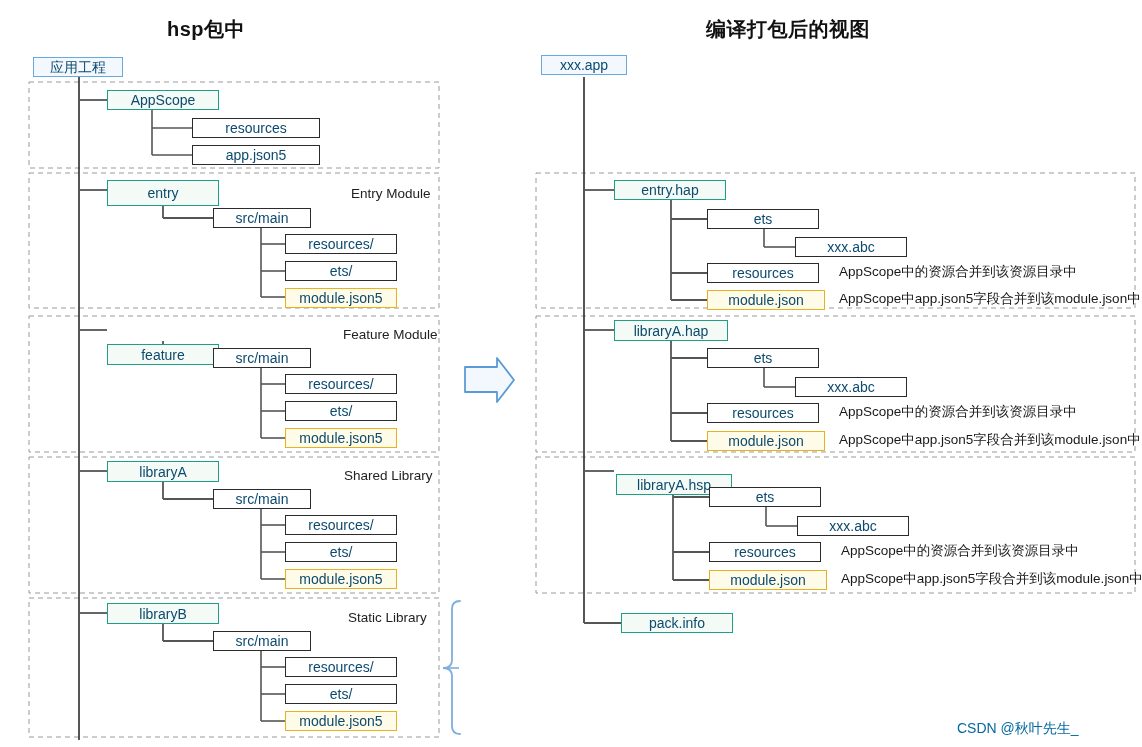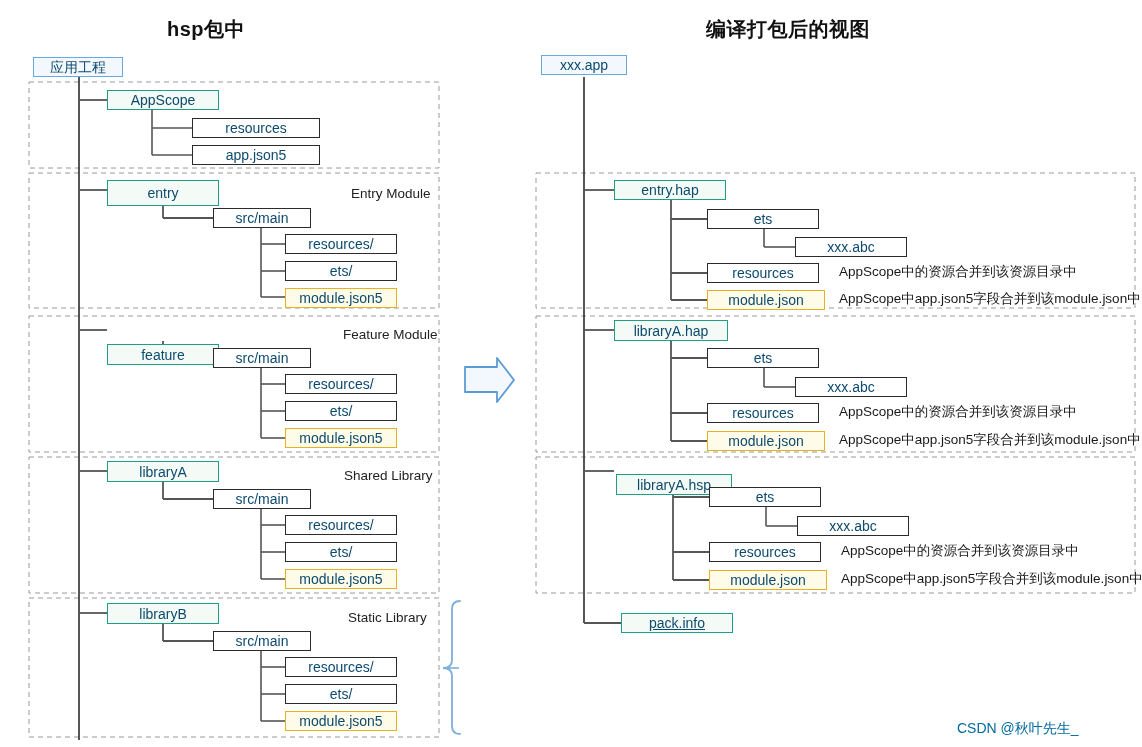--- a/index.html
+++ b/index.html
@@ -180,18 +180,18 @@
   <div class="note" style="left:839px;top:431px;">AppScope中app.json5字段合并到该module.json中</div>
 
   <div class="node n-green" style="left:616px;top:461px;width:116px;height:21px;margin-top:13px;">libraryA.hsp</div>
   <div class="node n-white" style="left:709px;top:487px;width:112px;height:20px;">ets</div>
   <div class="node n-white" style="left:797px;top:516px;width:112px;height:20px;">xxx.abc</div>
   <div class="node n-white" style="left:709px;top:542px;width:112px;height:20px;">resources</div>
   <div class="node n-yellow" style="left:709px;top:570px;width:118px;height:20px;">module.json</div>
   <div class="note" style="left:841px;top:542px;">AppScope中的资源合并到该资源目录中</div>
   <div class="note" style="left:841px;top:570px;">AppScope中app.json5字段合并到该module.json中</div>
 
-  <div class="node n-green" style="left:621px;top:613px;width:112px;height:20px;text-decoration:underline;">pack.info</div>
+  <div class="node n-green" style="left:621px;top:613px;width:112px;height:20px;">pack.info</div>
 
 
   <div class="watermark" style="left:957px;top:720px;">CSDN @秋叶先生_</div>
 
 </div>
 
 </body></html>

